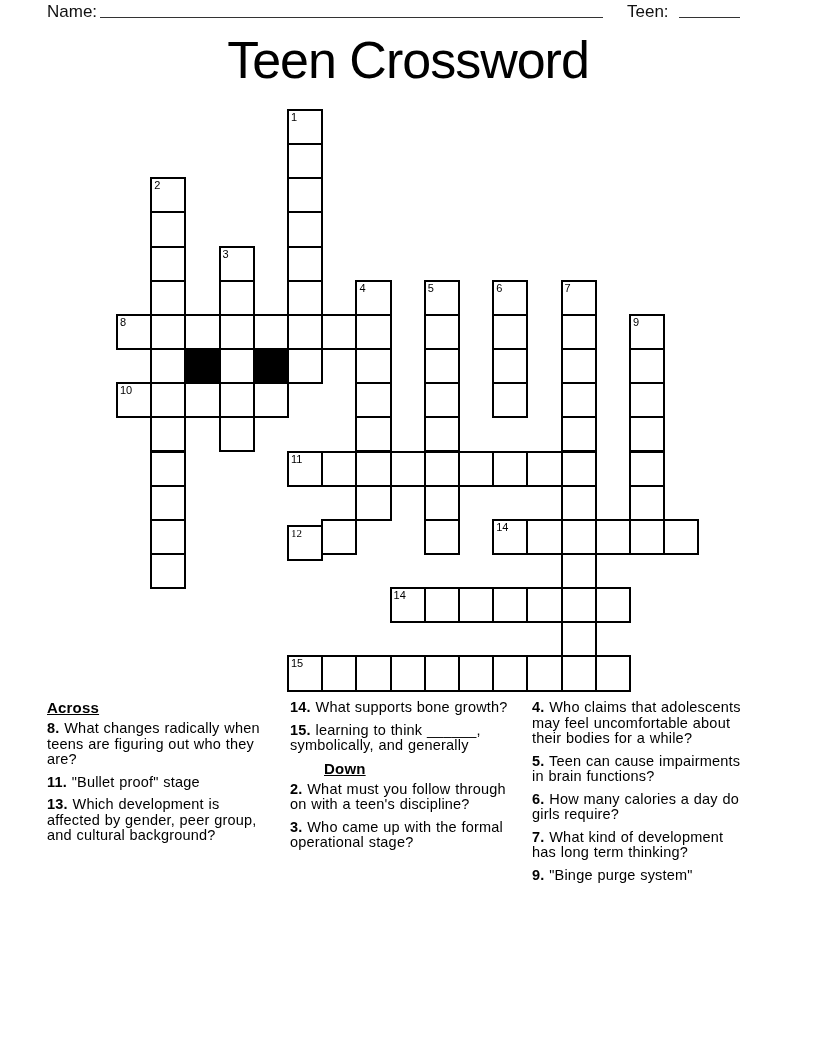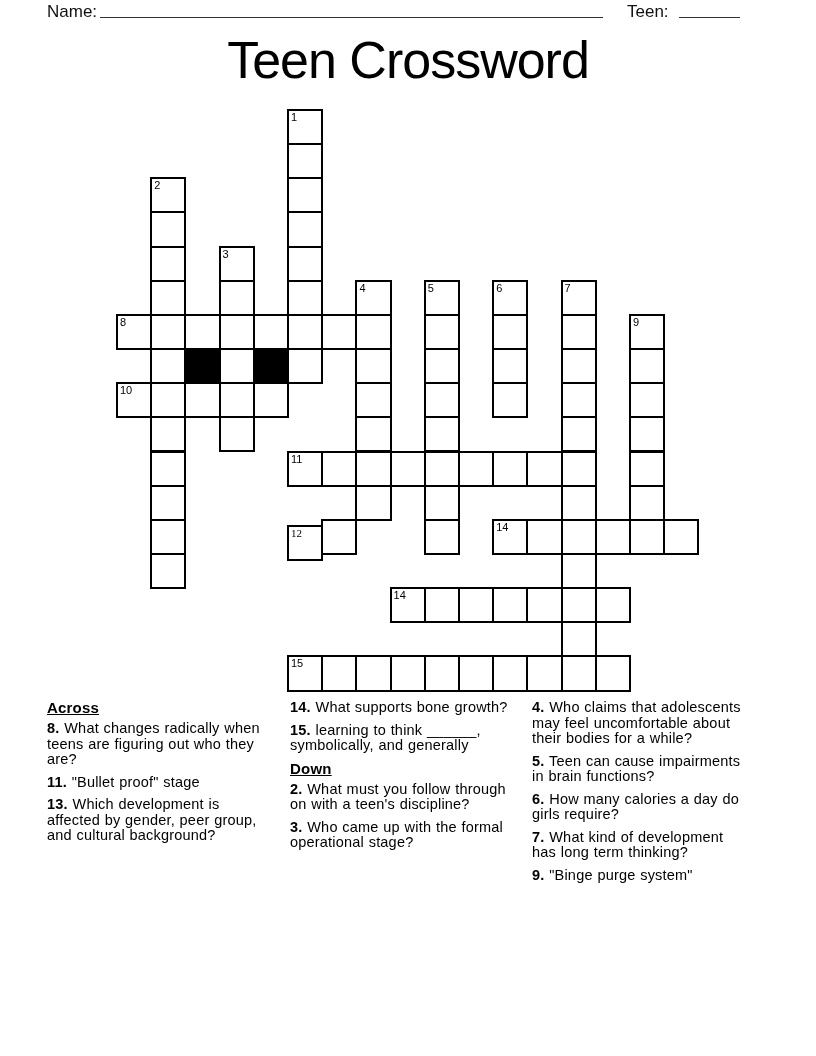--- a/index.html
+++ b/index.html
@@ -41,21 +41,21 @@
   
   .col{position:absolute;top:700px;font-size:14.5px;line-height:15.5px;
        letter-spacing:0.2px;word-spacing:0.5px;color:#000;}
   #col-1{left:47px;width:224px;}
   #col-2{left:290px;width:222px;}
   #col-3{left:532px;width:212px;}
   h2.list-header{
     font-size:15px;line-height:16px;margin:0 0 5px 0;
     font-weight:bold;text-decoration:underline;
   }
-  #down-header{margin-top:4px;}
+  #down-header{margin-top:4px;margin-left:34px;}
   p.clue{margin:0 0 7px 0;}
   p.clue b{font-weight:bold;}
 </style>
 </head>
 <body>
 
 <div class="page">
 
   <span class="lbl" id="name-label">Name:</span>
   <div class="blank-line" id="name-line"></div>

